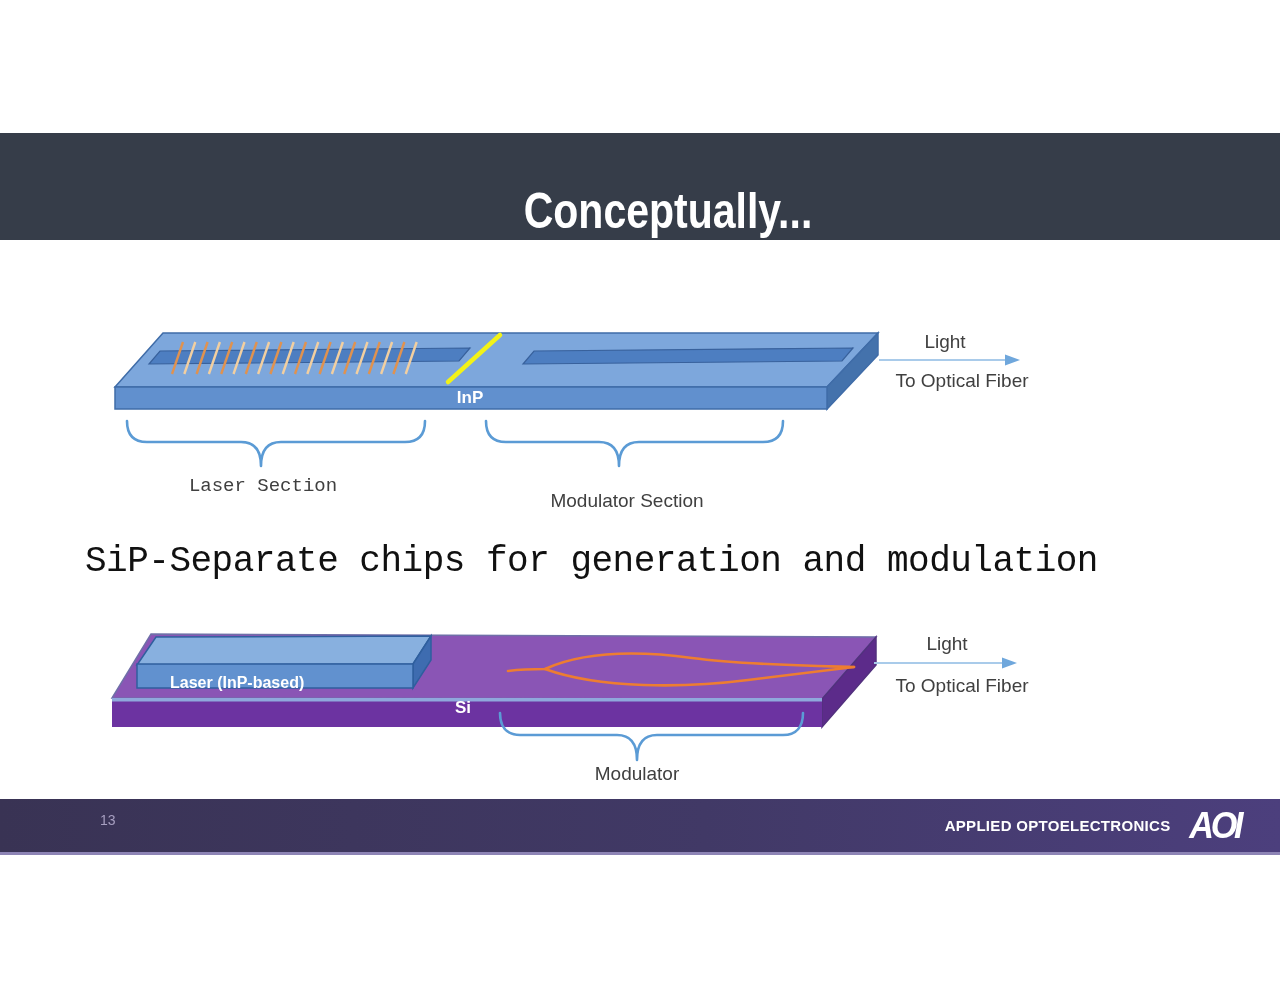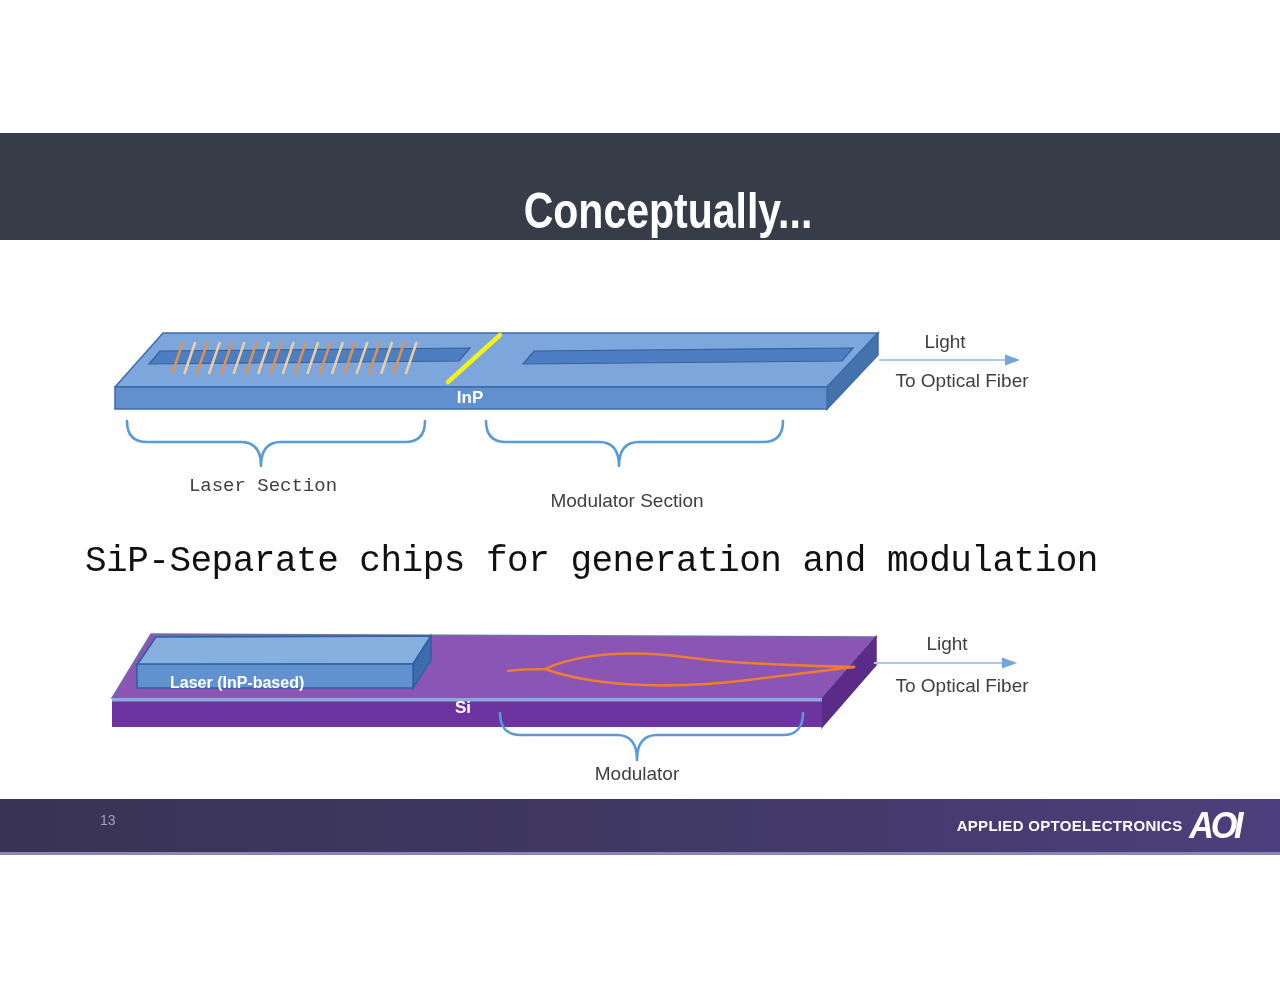--- a/index.html
+++ b/index.html
@@ -30,21 +30,21 @@
   .chip-text{position:absolute;color:#ffffff;white-space:nowrap;font-weight:bold;}
   .footer{
     position:absolute;left:0;top:799px;width:1280px;height:53px;
     background:linear-gradient(90deg,#393354 0%,#413966 55%,#4c3f7d 100%);
     border-bottom:3px solid #8d84b5;
   }
   .page-num{
     position:absolute;left:100px;top:13px;font-size:14px;color:#a79fc0;
   }
   .footer-right{
-    position:absolute;right:38px;top:0;height:53px;display:flex;align-items:center;gap:6px;
+    position:absolute;right:38px;top:0;height:53px;display:flex;align-items:center;gap:18px;
   }
   .brand{
     font-size:15px;font-weight:bold;color:#ffffff;letter-spacing:0.3px;
   }
   .logo{
     font-size:36px;font-weight:bold;font-style:italic;color:#ffffff;letter-spacing:-3.5px;
     transform:scaleX(0.95);line-height:1;
   }
 </style>
 </head>

